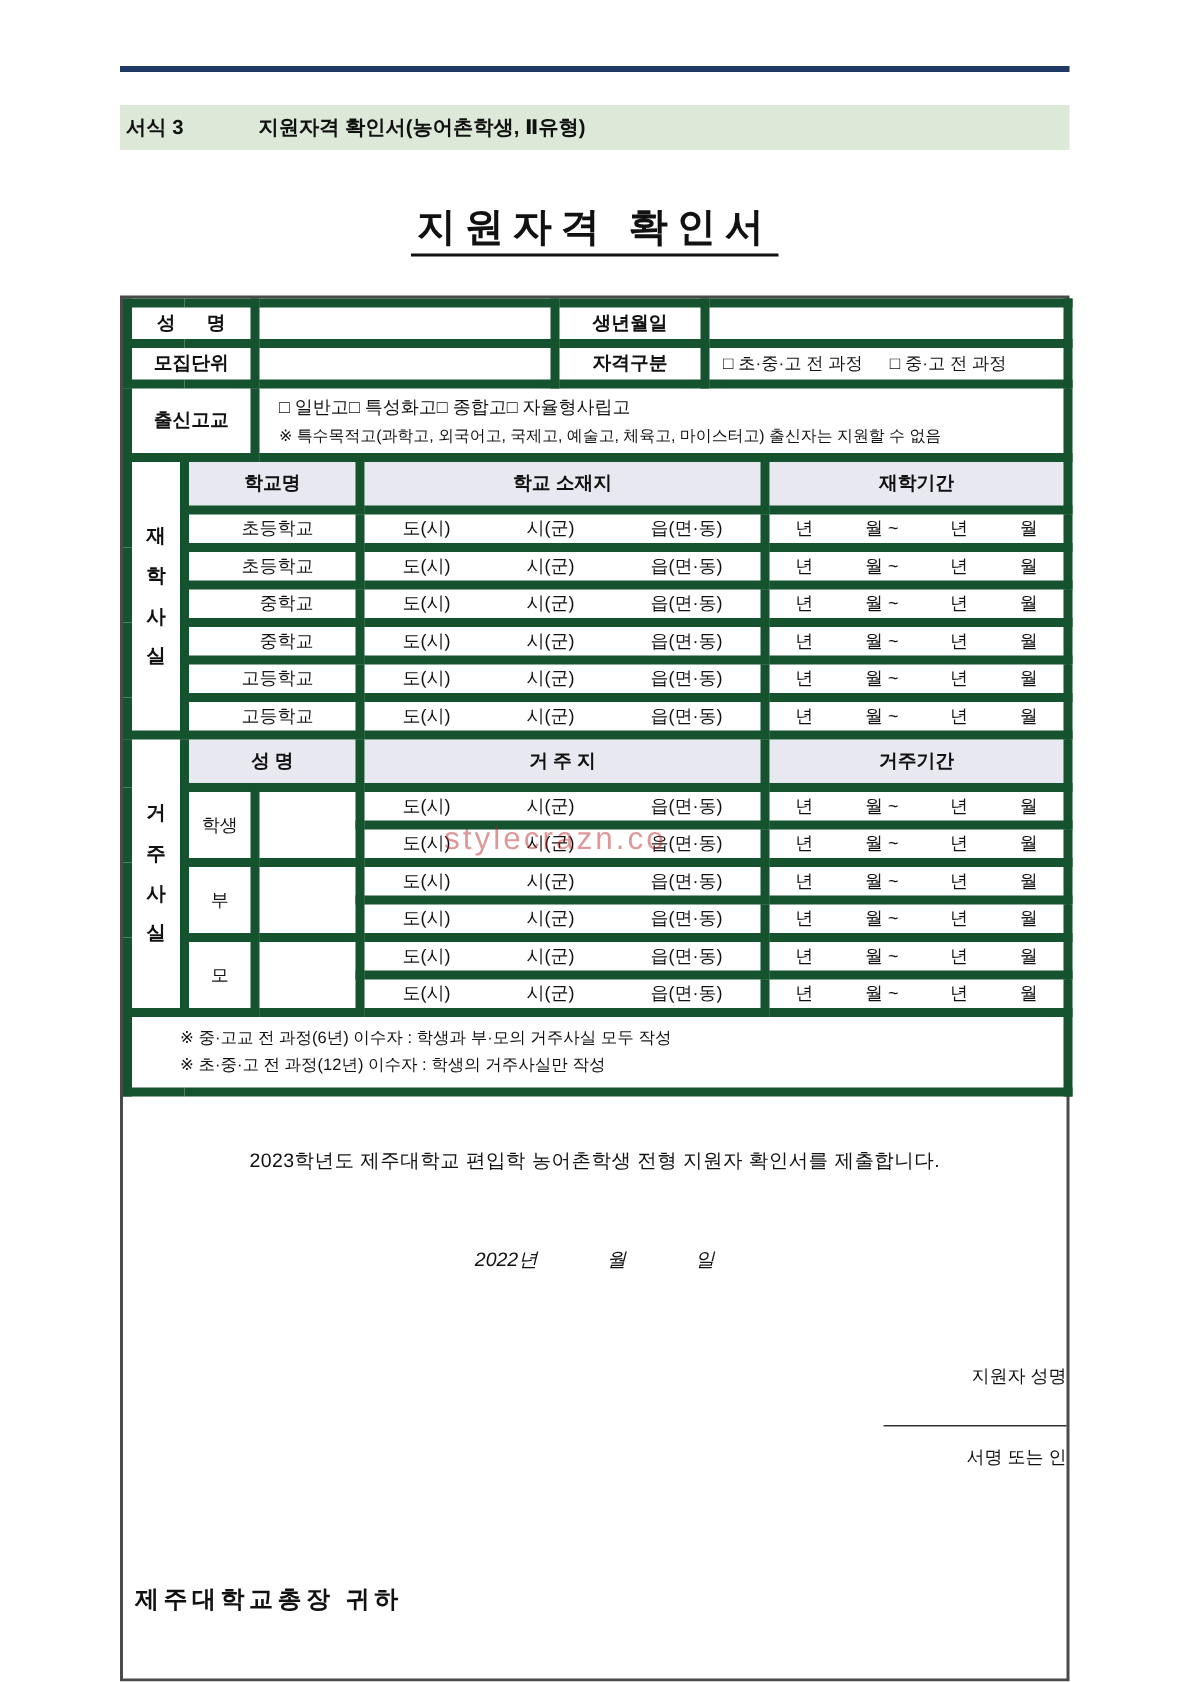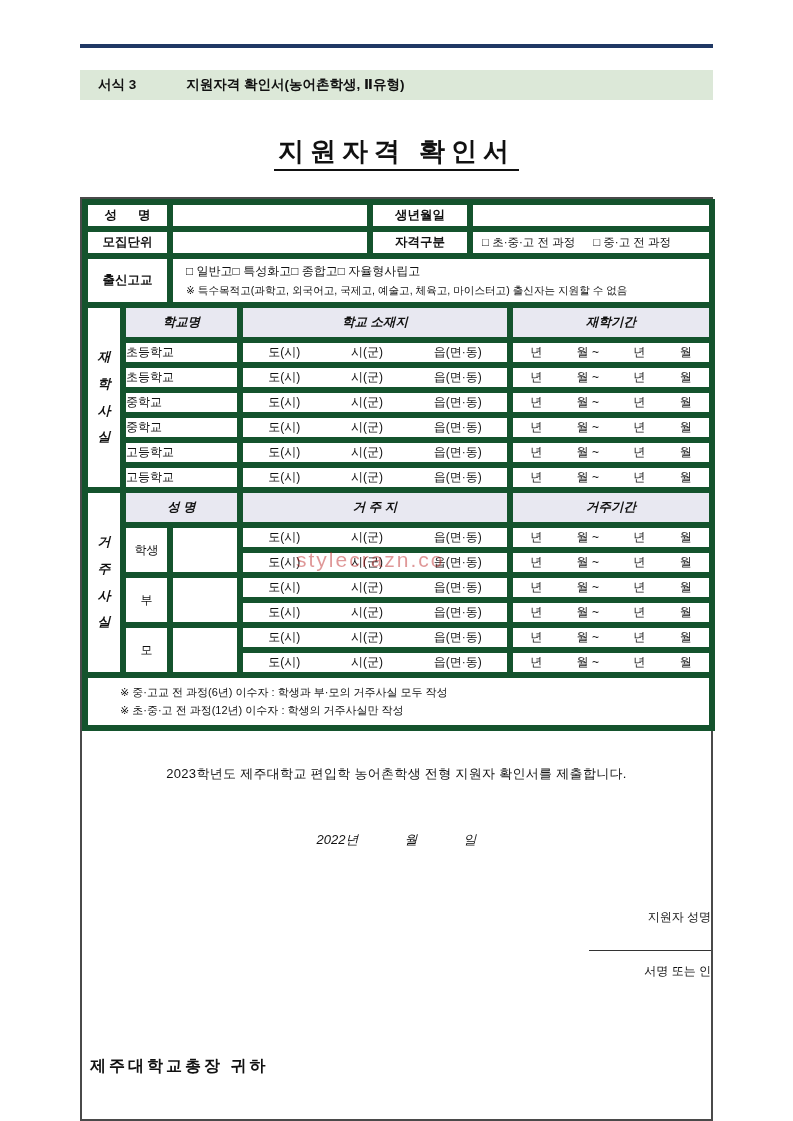--- a/index.html
+++ b/index.html
@@ -12,40 +12,40 @@
   .page { position:relative; width:793px; height:1121px; padding:36px 80px 0; overflow:hidden; }
 
   
   .logo-row { display:flex; align-items:center; gap:8px; }
   .logo-mark { flex:0 0 auto; }
   .logo-kr { font-size:16px; font-weight:bold; color:var(--navy,#203864); letter-spacing:1px; line-height:1.1; }
   .logo-en { font-size:6.5px; color:#4a8a96; letter-spacing:.7px; margin-top:2px; }
   .rule { height:4px; background:var(--navy,#203864); margin-top:8px; }
 
   .formbar { margin-top:22px; background:var(--green,#dce8d8); height:30px; display:flex; align-items:center; }
-  .formbar .no { font-weight:bold; font-size:13.5px; margin-left:18px; }
+  .formbar .no { font-weight:bold; font-size:13.5px; margin-left:4px; }
   .formbar .ft { font-weight:bold; font-size:13.5px; margin-left:50px; }
 
   .doc-title { text-align:center; margin-top:34px; }
   .doc-title span { font-size:26px; font-weight:bold; letter-spacing:6px; border-bottom:2.5px solid #111; padding:0 4px 3px; }
 
   
   .wrapper { margin-top:28px; border:2px solid #4a4a4a; background:#fff; }
 
   table { border-collapse:collapse; width:100%; table-layout:fixed; }
   td { border:6px solid #14532d; font-size:12px; vertical-align:middle; overflow:hidden; }
   tr.rA td { height:27px; }
   tr.rB td { height:46px; }
-  tr.rH td { height:35px;font-style:italic; }
+  tr.rH td { height:35px; }
   tr.rD td { height:25px; }
 
   .lbl  { font-weight:bold; text-align:center; white-space:pre; font-size:12.5px; }
   .hdr  { font-weight:bold; text-align:center; background:var(--hdrbg,#e8e8f1); font-size:12.5px; white-space:pre; }
   .side { font-weight:bold; text-align:center; white-space:pre-line; line-height:2.05; font-size:13px; }
-  .stype { padding-right:28px; }
+  .stype { text-align:right; padding-right:28px; }
   .plabel { text-align:center; }
   .blank { background:#fff; }
   .loc,.per { padding:0; }
   .fr { display:flex; justify-content:space-around; align-items:center; width:100%; }
   .opts { display:flex; align-items:center; gap:18px; padding-left:9px; font-size:11.5px; white-space:nowrap; }
   .hs-cell { padding:4px 0 4px 0; }
   .opts4 { display:flex; align-items:center; padding-left:13px; font-size:12px; white-space:nowrap; }
   .hsnote { font-size:10.6px; padding-left:13px; margin-top:4px; white-space:nowrap; }
   .notes-cell { padding:6px 10px 6px 32px; }
   .notes-cell div { font-size:11px; line-height:1.6; white-space:nowrap; }

